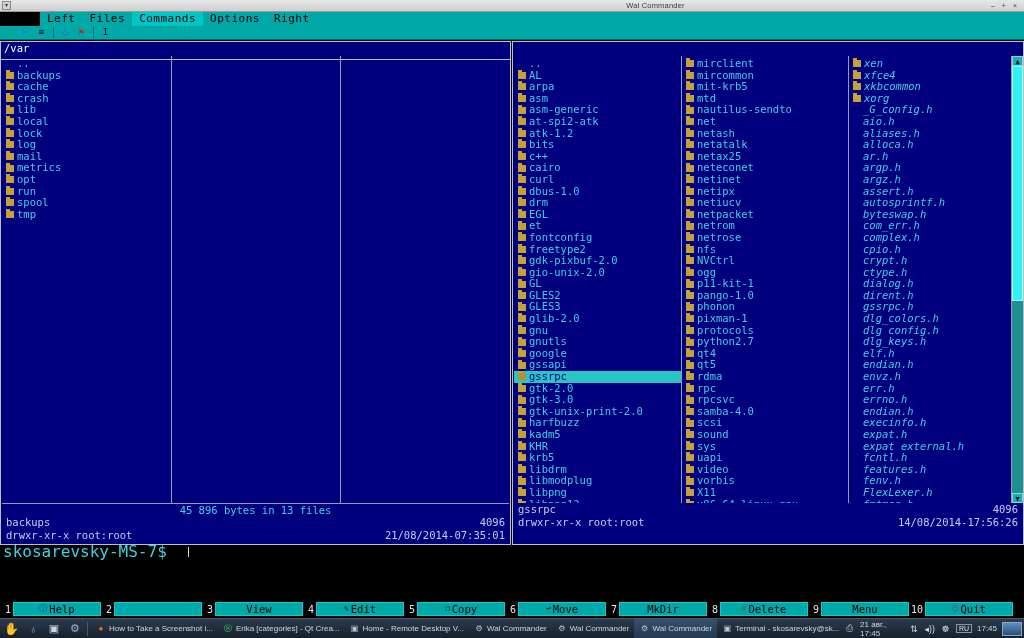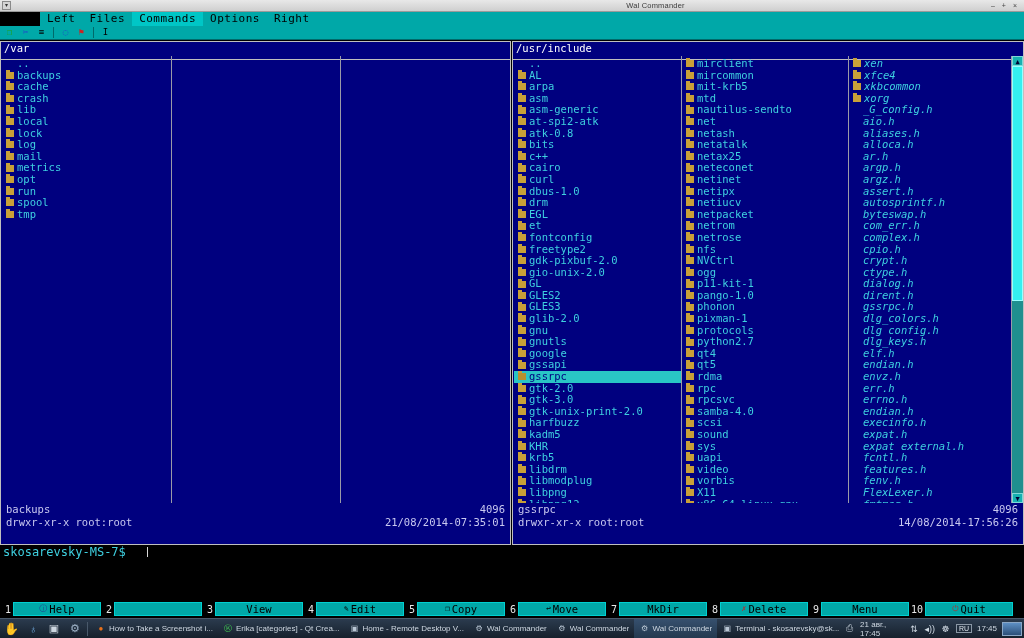--- a/index.html
+++ b/index.html
@@ -85,21 +85,21 @@
         background:#00007f; border-left:1px solid #9a9aa8;}
   .sbar .arrow{width:11px;height:10px;background:#16b0b0;color:#003;font-size:7px;
         text-align:center;line-height:10px;border:1px solid #7fd8d8;}
   .sbar .arrow.bot{position:absolute;bottom:0;}
   .sbar .track{position:absolute;top:10px;bottom:10px;left:0;width:11px;background:#1f8f8f;}
   .sbar .thumb{position:absolute;top:0;left:0;width:11px;height:55%;background:#34f0f0;
         border:1px solid #9ff;}
 
   
   #cmdline{position:absolute; left:0; top:545px; width:1024px; height:14px;
-           background:#000000; color:#3ed0e0; font-size:12px; line-height:14px;
+           background:#000000; color:#3ed0e0; font-size:16px; line-height:14px;
            padding-left:3px; display:flex; align-items:center;gap:20px;}
   #cmdline .caret{display:inline-block;width:1px;height:10px;background:#d8d8d8;
            margin-left:1px;}
 
   
   #fkeys{position:absolute; left:0; top:601px; width:1024px; height:16px;
          background:#000; display:flex; align-items:center;}
   .fk{display:flex;align-items:center;height:16px;}
   .fk .n{color:#e8e8e8;font-size:10px;width:13px;text-align:right;padding-right:2px;}
   .fk .n.w2{width:16px;}
@@ -223,35 +223,33 @@
         </div>
         <div class="row dir">
           <span class="fi"></span>
           <span class="nm">tmp</span>
         </div>
       </div>
       <div class="col"></div>
       <div class="col"></div>
     </div>
   <div class="pstat">
+    <div class="tot">45 896 bytes in 13 files</div>
     <div class="l2">
       <span>backups</span>
       <span>4096</span>
     </div>
     <div class="l3">
       <span>drwxr-xr-x  root:root</span>
       <span>21/08/2014-07:35:01</span>
     </div>
   </div>
 </div>
 
 <div class="panel" id="panel-right">
-  <div class="pathline">
-    <b>/usr/include</b>
-  </div>
   <div class="cols" id="right-cols">
       <div class="col">
         <div class="row dir">
           <span class="fi" style="visibility: hidden;"></span>
           <span class="nm">..</span>
         </div>
         <div class="row dir">
           <span class="fi"></span>
           <span class="nm">AL</span>
         </div>
@@ -266,21 +264,21 @@
         <div class="row dir">
           <span class="fi"></span>
           <span class="nm">asm-generic</span>
         </div>
         <div class="row dir">
           <span class="fi"></span>
           <span class="nm">at-spi2-atk</span>
         </div>
         <div class="row dir">
           <span class="fi"></span>
-          <span class="nm">atk-0.8</span>
+          <span class="nm">atk-1.2</span>
         </div>
         <div class="row dir">
           <span class="fi"></span>
           <span class="nm">bits</span>
         </div>
         <div class="row dir">
           <span class="fi"></span>
           <span class="nm">c++</span>
         </div>
         <div class="row dir">

